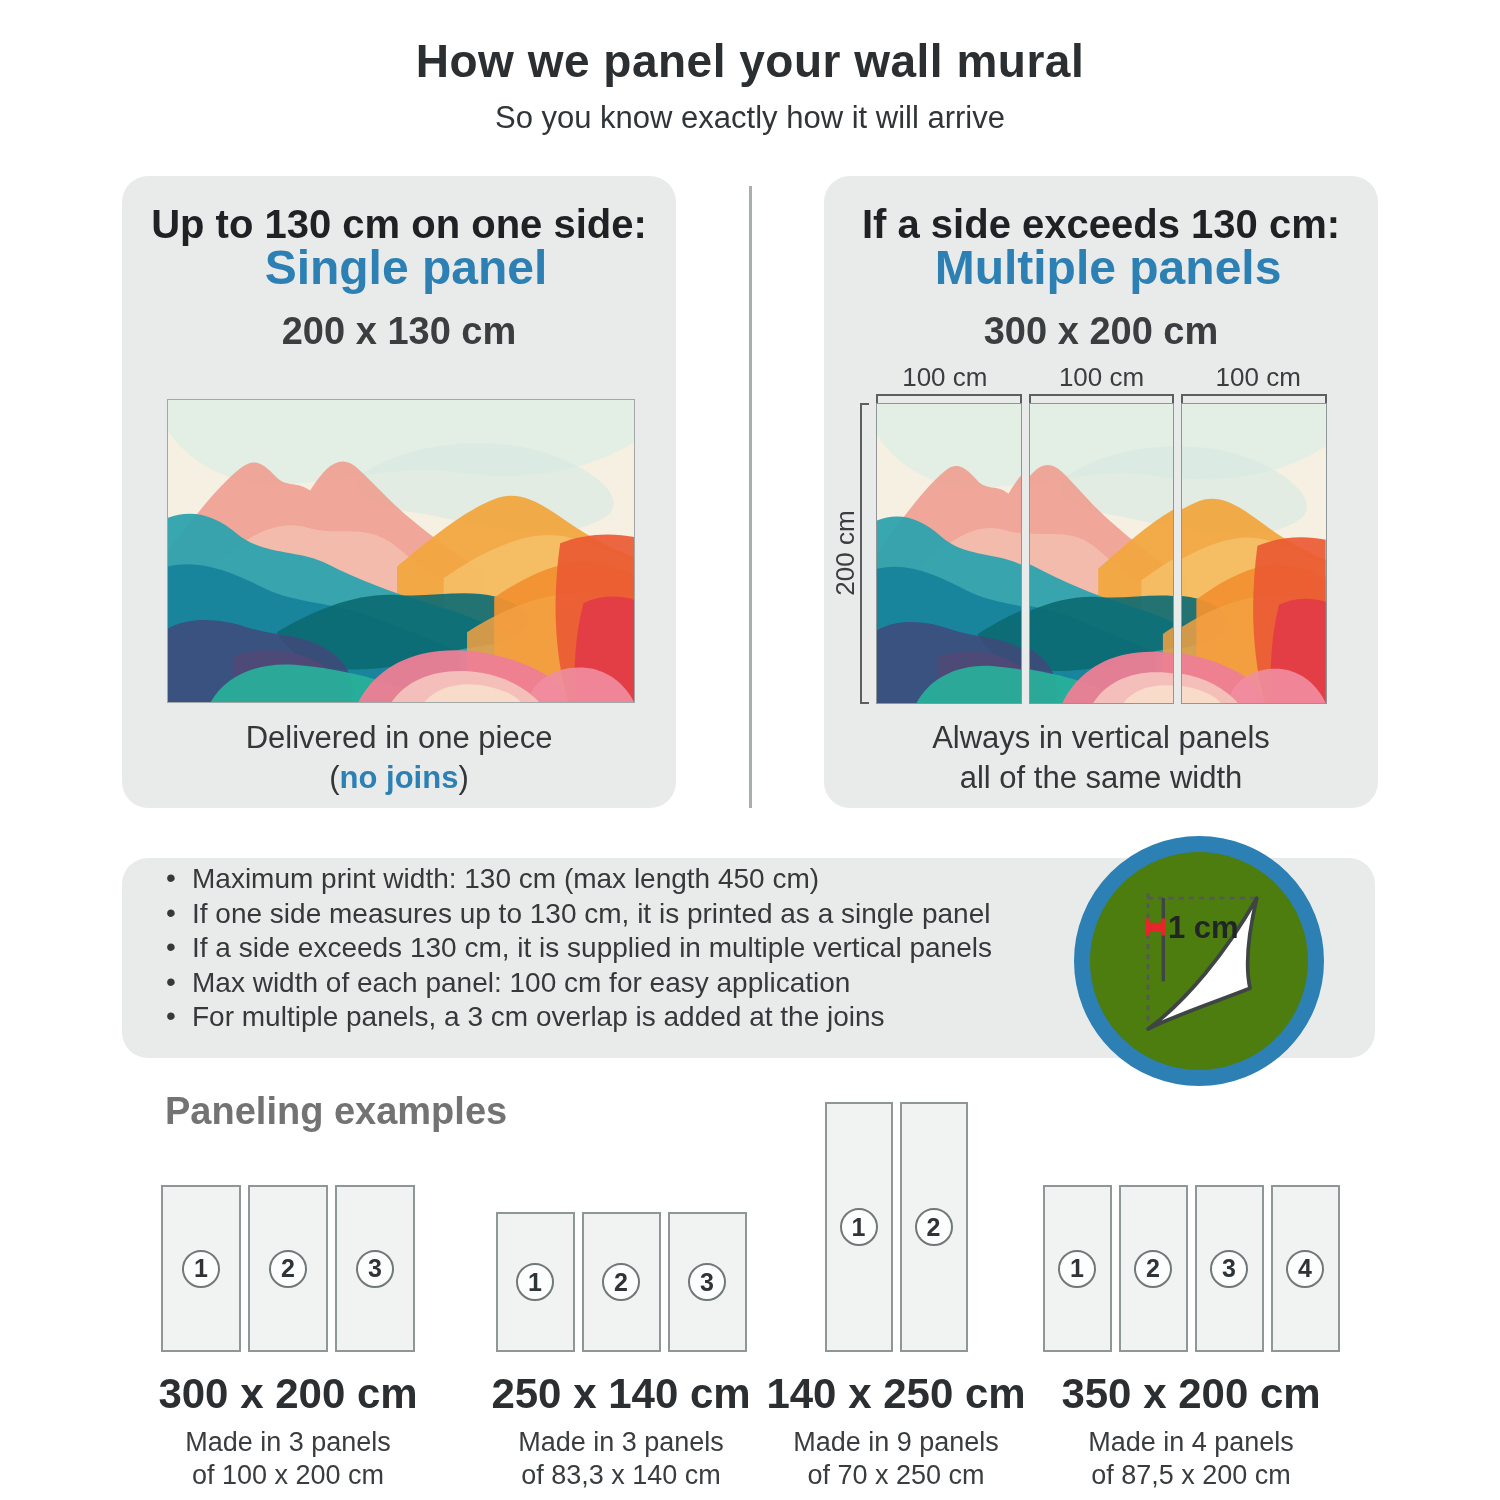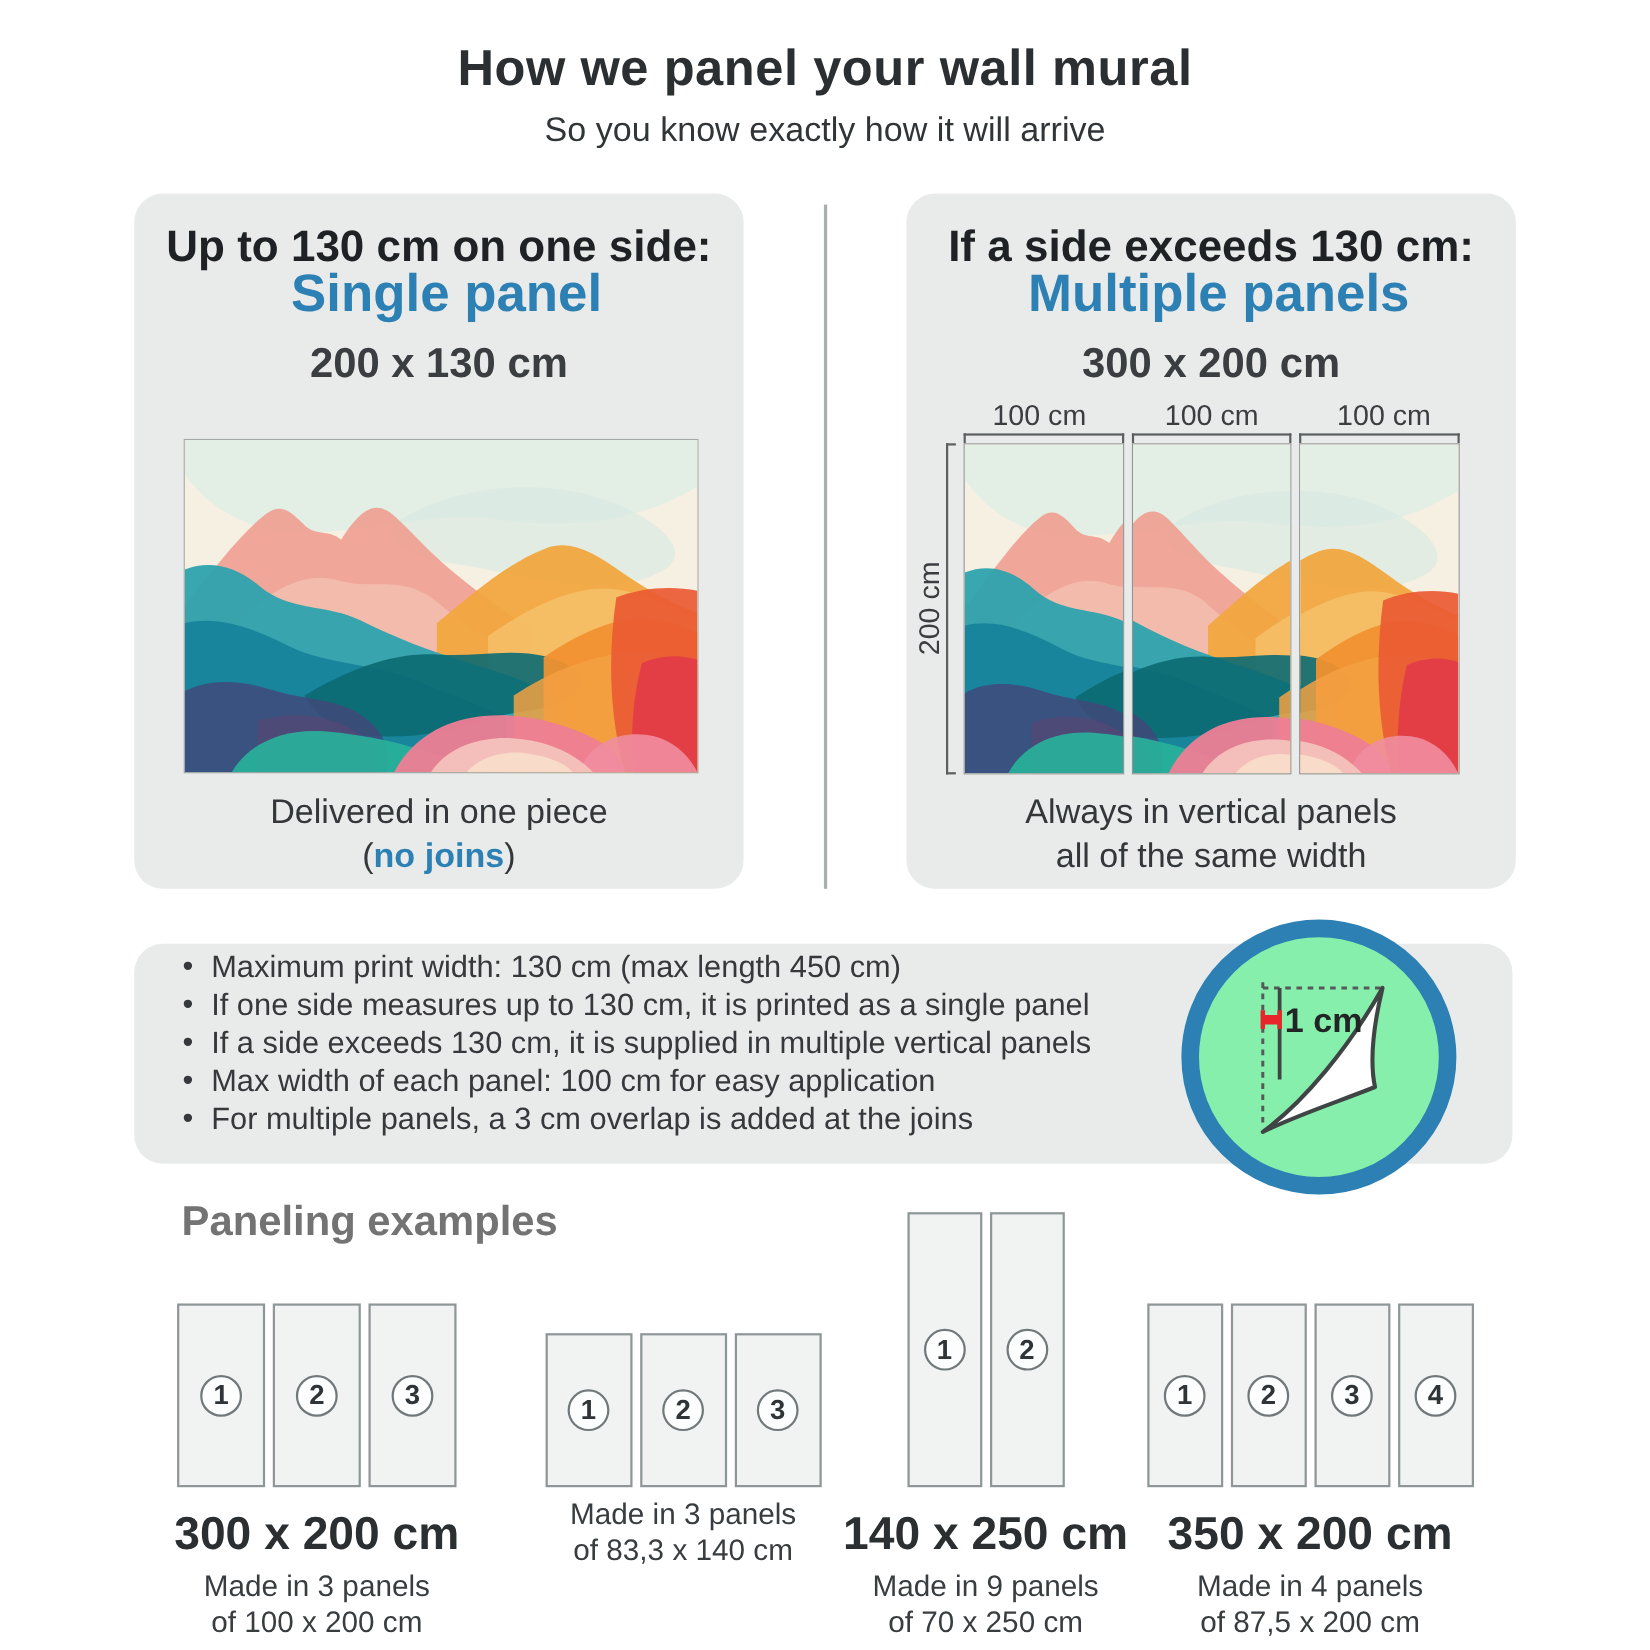--- a/index.html
+++ b/index.html
@@ -60,21 +60,21 @@
   .band { left:122px; top:858px; width:1253px; height:200px;
           background:#e9ebea; border-radius:26px; }
   .bullets { position:absolute; left:40px; top:4px; width:920px; list-style:none; }
   .bullets li { font-size:28px; font-weight:500; color:#36393b;
                 line-height:34.5px; padding-left:30px; position:relative; }
   .bullets li::before { content:"\2022"; position:absolute; left:4px; top:-1px;
                         font-size:28px; color:#36393b; }
 
   .overlap-circle { left:952px; top:-22px; width:250px; height:250px;
                     border-radius:50%; border:16px solid #2c80b4;
-                    background:#86efac; position:absolute; }
+                    background:#4d7c0f; position:absolute; }
   .overlap-circle svg { position:absolute; left:24px; top:16px; width:170px; height:186px; }
   .overlap-label { position:absolute; left:78px; top:58px; font-size:31px;
                    font-weight:800; color:#212526; }
 
   
   .ex-heading { left:165px; top:1090px; font-size:38px; font-weight:800; color:#737373; }
   .example { top:1102px; width:320px; text-align:center; }
   .example .expanels { height:250px; display:flex; align-items:flex-end;
                        justify-content:center; gap:7px; }
   .expanel { background:#f1f2f2; border:2px solid #8f9697;
@@ -227,20 +227,21 @@
     <div class="expanel">
         <span class="numbadge">1</span>
       </div>
     <div class="expanel">
         <span class="numbadge">2</span>
       </div>
     <div class="expanel">
         <span class="numbadge">3</span>
       </div>
   </div>
+  <div class="ex-size">250 x 140 cm</div>
   <div class="ex-sub first">Made in 3 panels</div>
   <div class="ex-sub">of 83,3 x 140 cm</div>
 </div>
 
 <div class="abs example g3">
   <div class="expanels">
     <div class="expanel">
         <span class="numbadge">1</span>
       </div>
     <div class="expanel">

